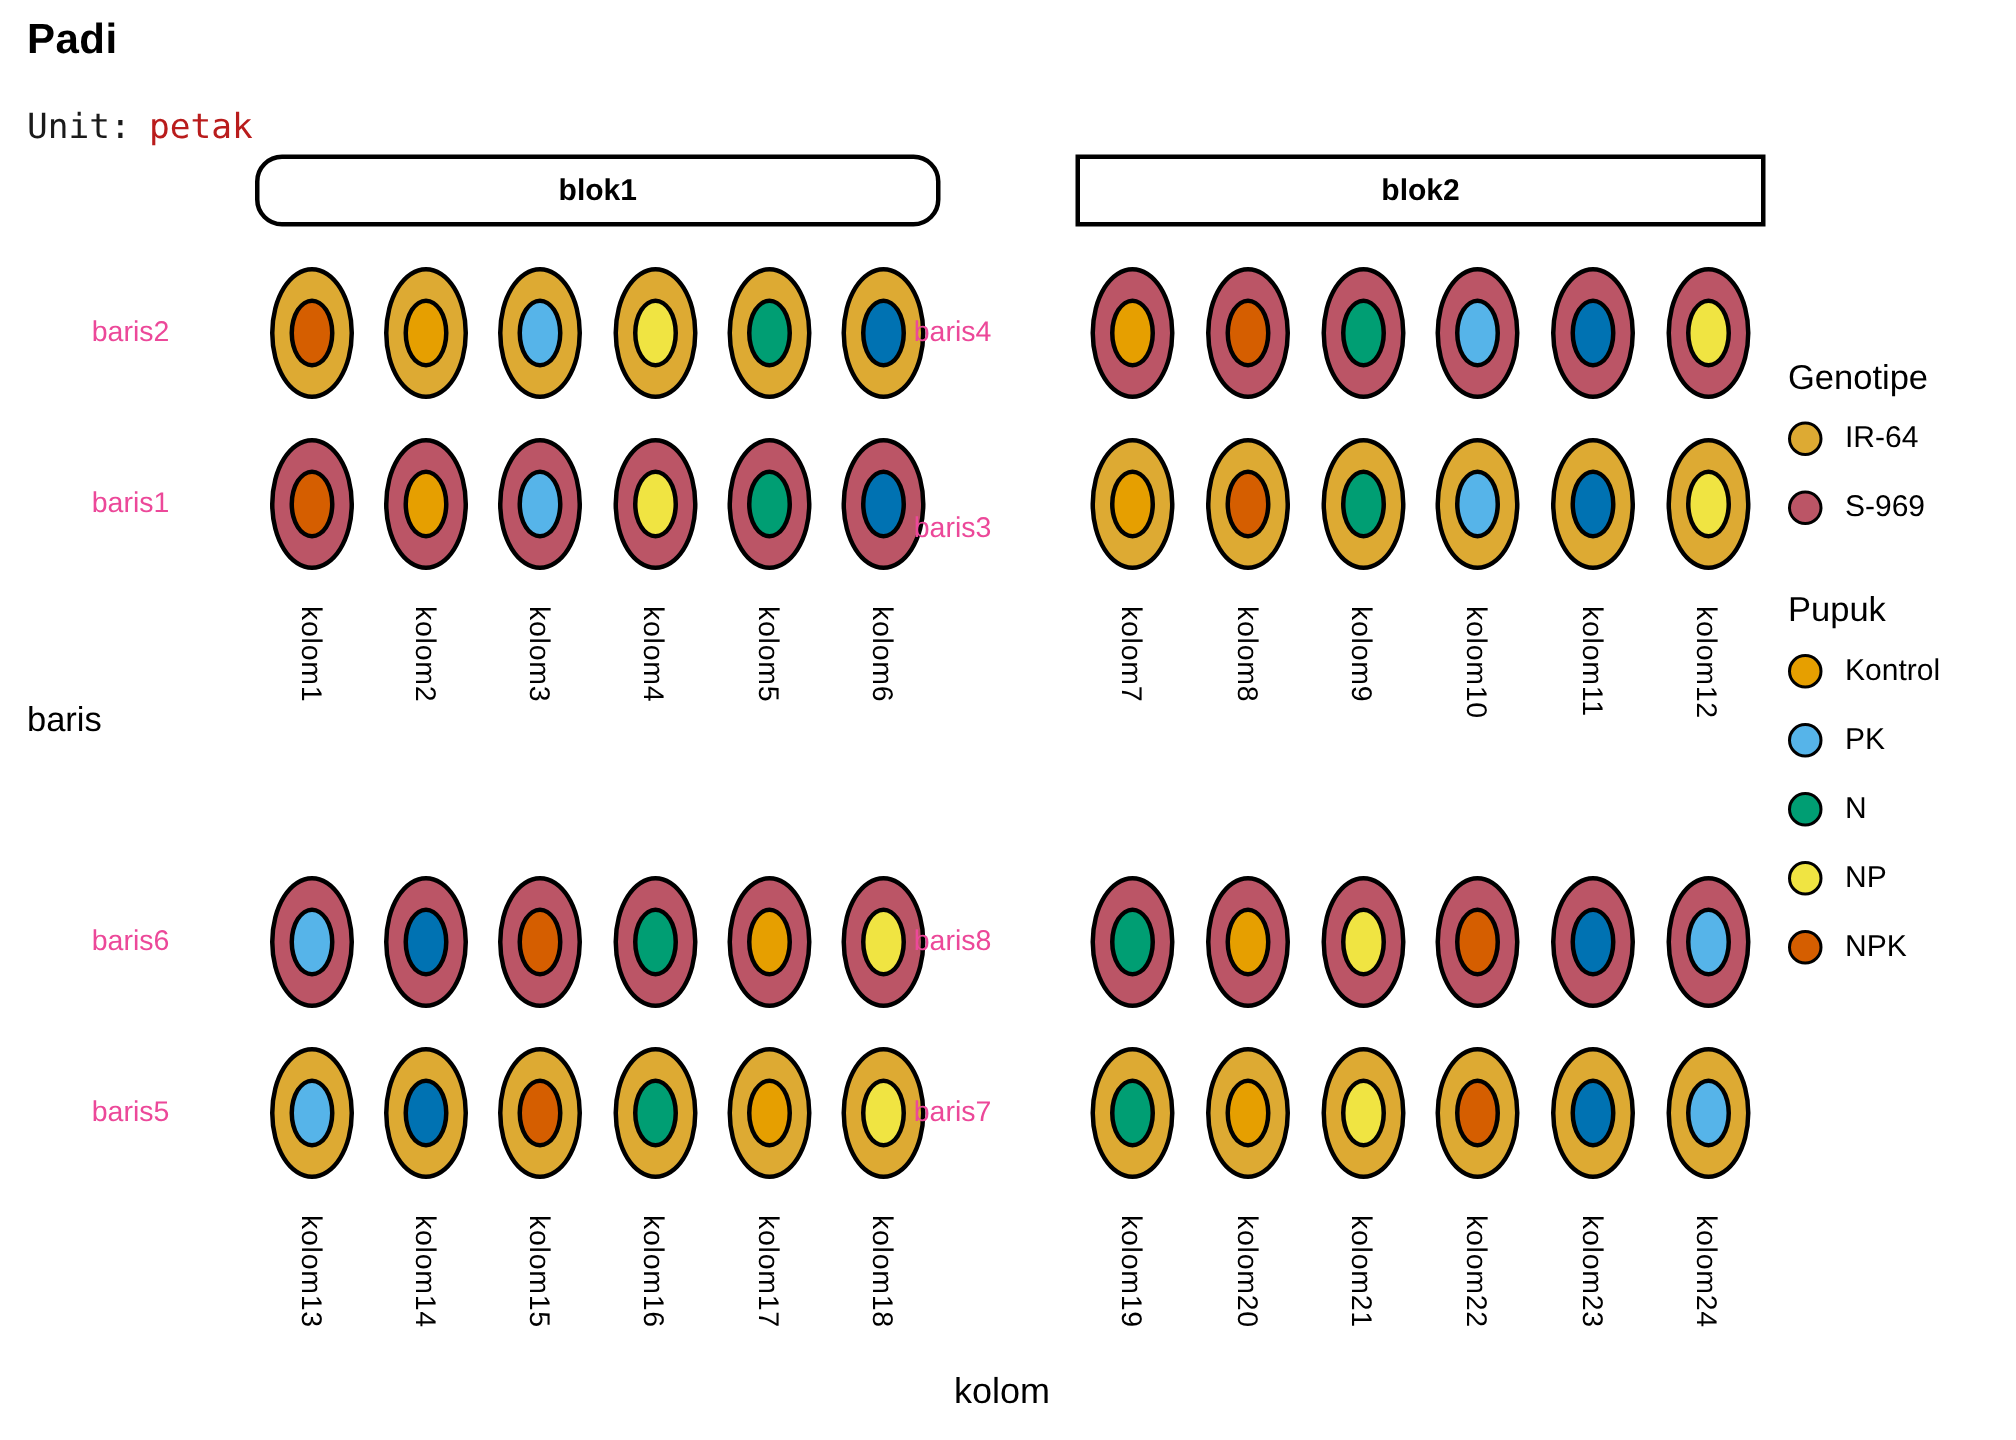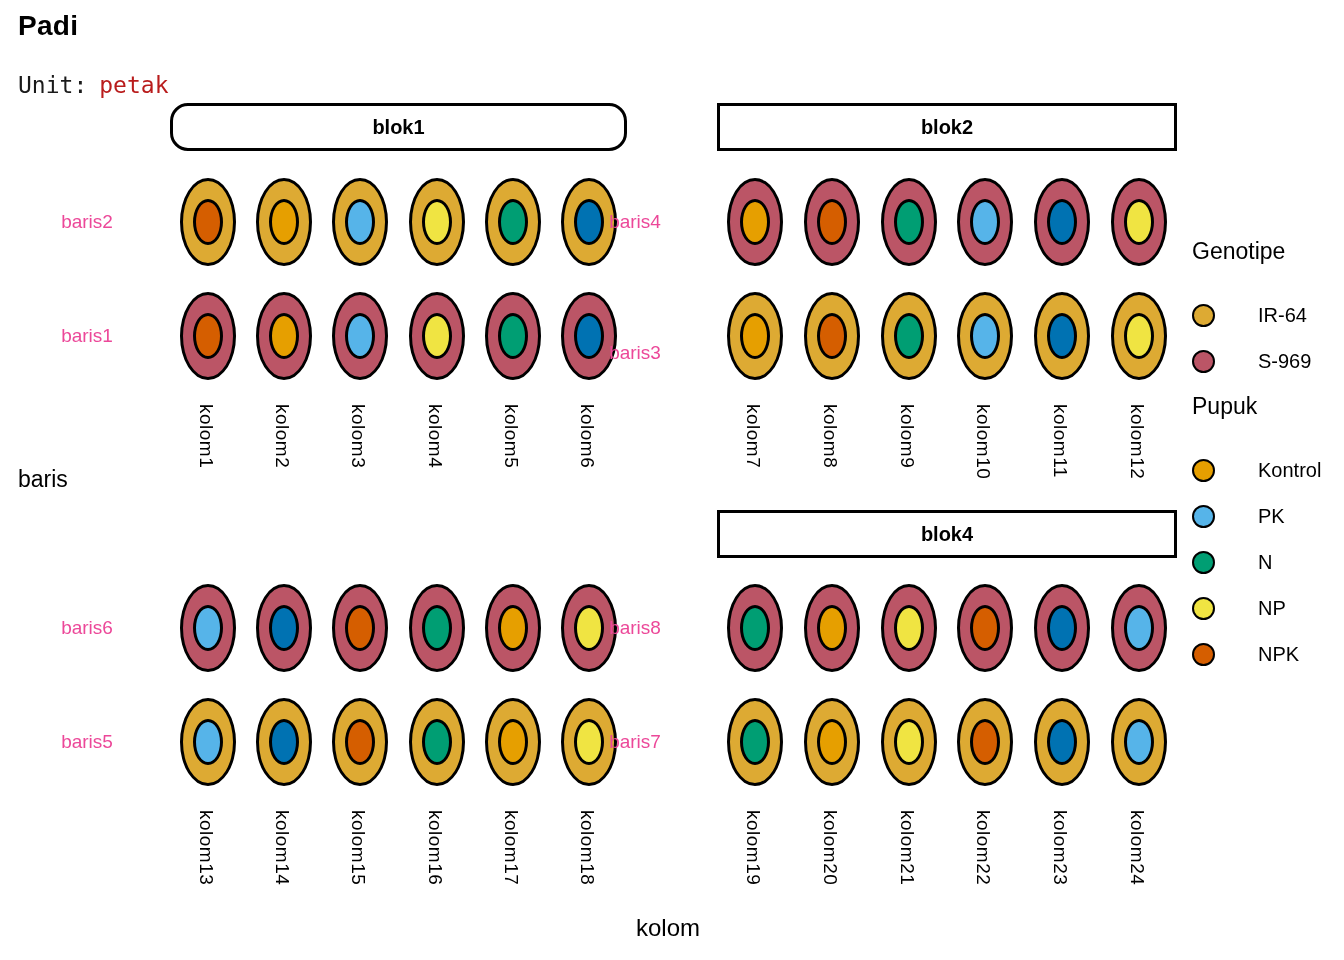--- a/index.html
+++ b/index.html
@@ -33,21 +33,21 @@
     position:absolute;writing-mode:vertical-rl;font-size:19px;color:#000;
     height:108px;white-space:nowrap;letter-spacing:0.5px;
   }
 
   #ylab{position:absolute;left:18px;top:466px;font-size:23px;}
   #xlab{position:absolute;left:636px;top:914px;font-size:24px;}
 
   #legend{position:absolute;left:1192px;top:238px;width:150px;}
   .legend-title{font-size:23px;margin-bottom:16px;}
   .legend-title.pupuk{margin-top:20px;}
-  .legend-item{display:flex;align-items:flex-end;height:46px;gap:28px;}
+  .legend-item{display:flex;align-items:flex-start;height:46px;}
   .legend-swatch{width:23px;height:23px;border-radius:50%;border:2px solid #000;box-sizing:border-box;margin-right:15px;flex:0 0 auto;}
   .legend-label{font-size:20px;}
 </style>
 </head>
 <body>
 
 <div id="page">
   <div id="title">Padi</div>
   <div id="subtitle">
     <span class="unit-label">Unit:</span><span class="unit-value">petak</span>
@@ -181,21 +181,20 @@
       </div>
       <div class="ellipse-outer" style="left: 560.917px; top: 698px; width: 56px; height: 88px; background: rgb(221, 170, 51);">
         <div class="ellipse-inner" style="width: 30px; height: 46px; background: rgb(240, 228, 66);"></div>
       </div>
       <div class="col-label" style="left: 195.083px; top: 810px;">kolom13</div>
       <div class="col-label" style="left: 271.25px; top: 810px;">kolom14</div>
       <div class="col-label" style="left: 347.417px; top: 810px;">kolom15</div>
       <div class="col-label" style="left: 423.583px; top: 810px;">kolom16</div>
       <div class="col-label" style="left: 499.75px; top: 810px;">kolom17</div>
       <div class="col-label" style="left: 575.917px; top: 810px;">kolom18</div>
-      <div class="block-header" style="left: 717px; top: 510px; width: 460px; height: 48px;">blok4</div>
       <div class="row-label" style="left: 580px; top: 614px; width: 110px;">baris8</div>
       <div class="ellipse-outer" style="left: 727.333px; top: 584px; width: 56px; height: 88px; background: rgb(187, 85, 102);">
         <div class="ellipse-inner" style="width: 30px; height: 46px; background: rgb(0, 158, 115);"></div>
       </div>
       <div class="ellipse-outer" style="left: 804px; top: 584px; width: 56px; height: 88px; background: rgb(187, 85, 102);">
         <div class="ellipse-inner" style="width: 30px; height: 46px; background: rgb(230, 159, 0);"></div>
       </div>
       <div class="ellipse-outer" style="left: 880.667px; top: 584px; width: 56px; height: 88px; background: rgb(187, 85, 102);">
         <div class="ellipse-inner" style="width: 30px; height: 46px; background: rgb(240, 228, 66);"></div>
       </div>

